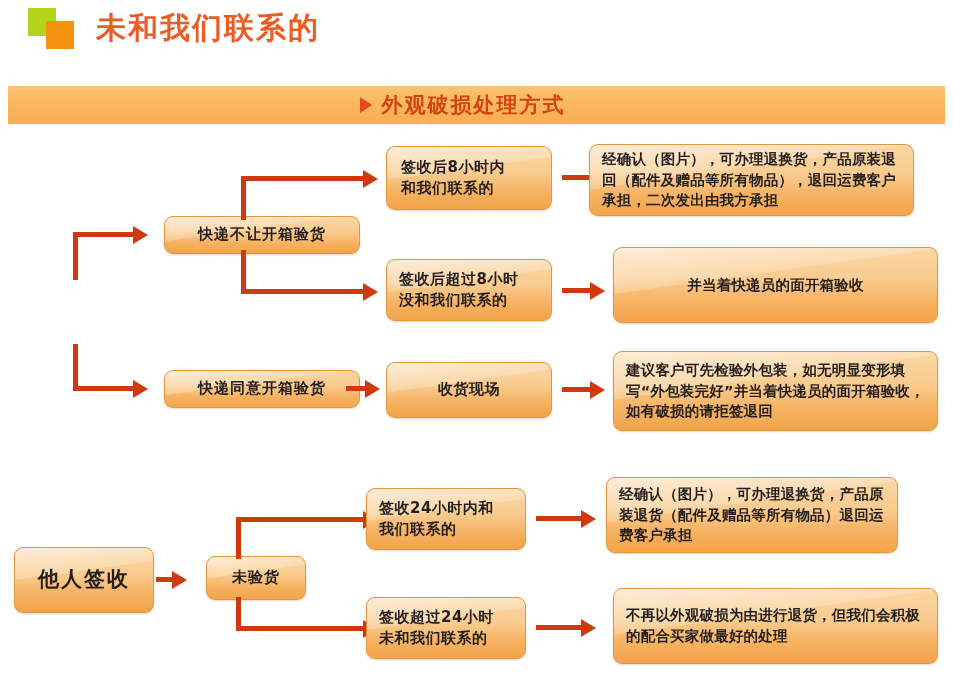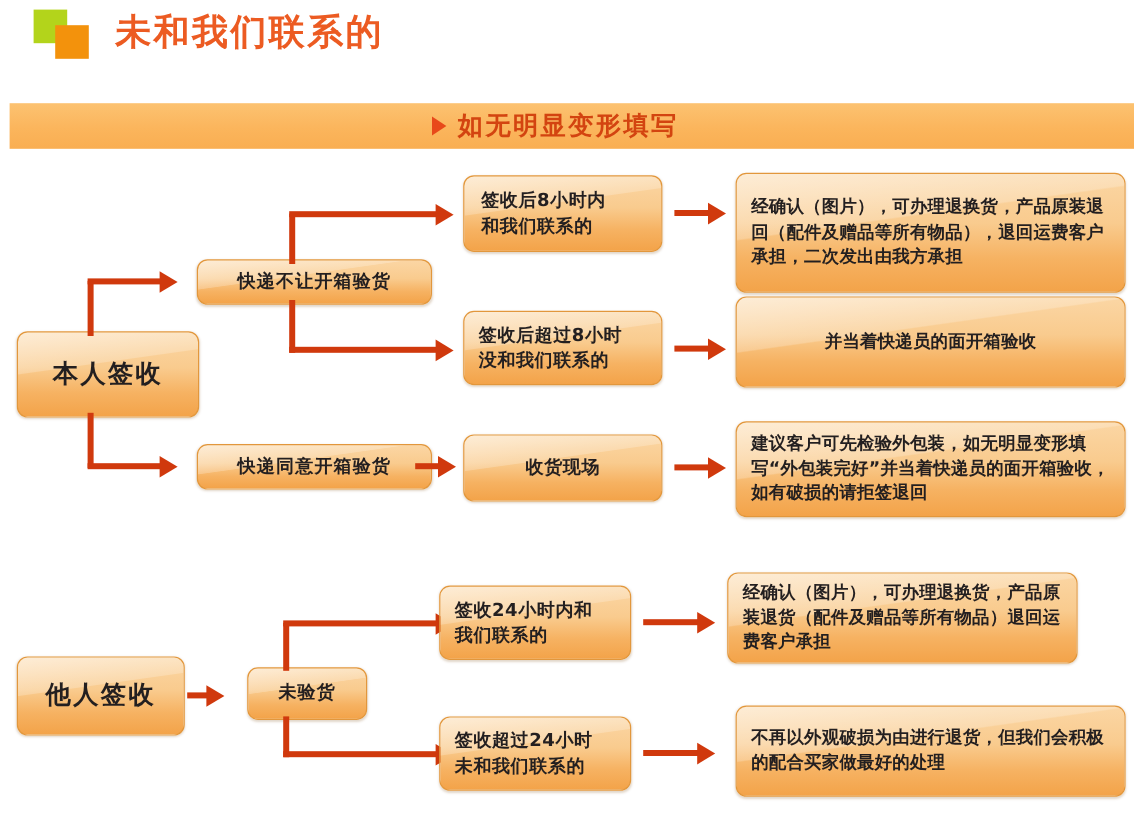--- a/index.html
+++ b/index.html
@@ -133,27 +133,24 @@
 
   <div id="logo-mark">
     <div id="logo-square-green"></div>
     <div id="logo-square-orange"></div>
   </div>
   <div id="page-title">未和我们联系的</div>
 
   <div id="section-banner">
     <div id="section-banner-inner">
       <span id="banner-triangle-icon"></span>
-      <span id="banner-label">如无明显变形填写</span>
+      <span id="banner-label">外观破损处理方式</span>
     </div>
   </div>
 
-  <div class="node node-root center" style="left:14px; top:276px; width:152px; height:72px;">
-    <span class="txt">本人签收</span>
-  </div>
 
   <div class="conn conn-v" style="left:73px; top:234px; width:5px; height:46px;"></div>
   <div class="conn conn-h" style="left:73px; top:232px; width:62px; height:5px;"></div>
   <div class="arrowhead" style="left:133px; top:226px;"></div>
 
   <div class="conn conn-v" style="left:73px; top:344px; width:5px; height:46px;"></div>
   <div class="conn conn-h" style="left:73px; top:386px; width:62px; height:5px;"></div>
   <div class="arrowhead" style="left:133px; top:380px;"></div>
 
   <div class="node node-small center" style="left:148px; top:216px; width:196px; height:38px;">
@@ -191,21 +188,21 @@
 
   <div class="conn conn-h" style="left:562px; top:175px; width:30px; height:5px;"></div>
   <div class="arrowhead" style="left:590px; top:169px;"></div>
 
   <div class="conn conn-h" style="left:562px; top:288px; width:30px; height:5px;"></div>
   <div class="arrowhead" style="left:590px; top:282px;"></div>
 
   <div class="conn conn-h" style="left:562px; top:387px; width:30px; height:5px;"></div>
   <div class="arrowhead" style="left:590px; top:381px;"></div>
 
-  <div class="node node-detail leftal" style="left:613px; top:144px; width:325px; height:100px;">
+  <div class="node node-detail leftal" style="left:589px; top:144px; width:325px; height:72px;">
     <span class="txt">经确认（图片），可办理退换货，产品原装退回（配件及赠品等所有物品），退回运费客户承担，二次发出由我方承担</span>
   </div>
 
   <div class="node node-detail center" style="left:613px; top:247px; width:325px; height:76px; justify-content:center; text-align:center;">
     <span class="txt">并当着快递员的面开箱验收</span>
   </div>
 
   <div class="node node-root center" style="left:14px; top:547px; width:140px; height:66px;">
     <span class="txt">他人签收</span>
   </div>

